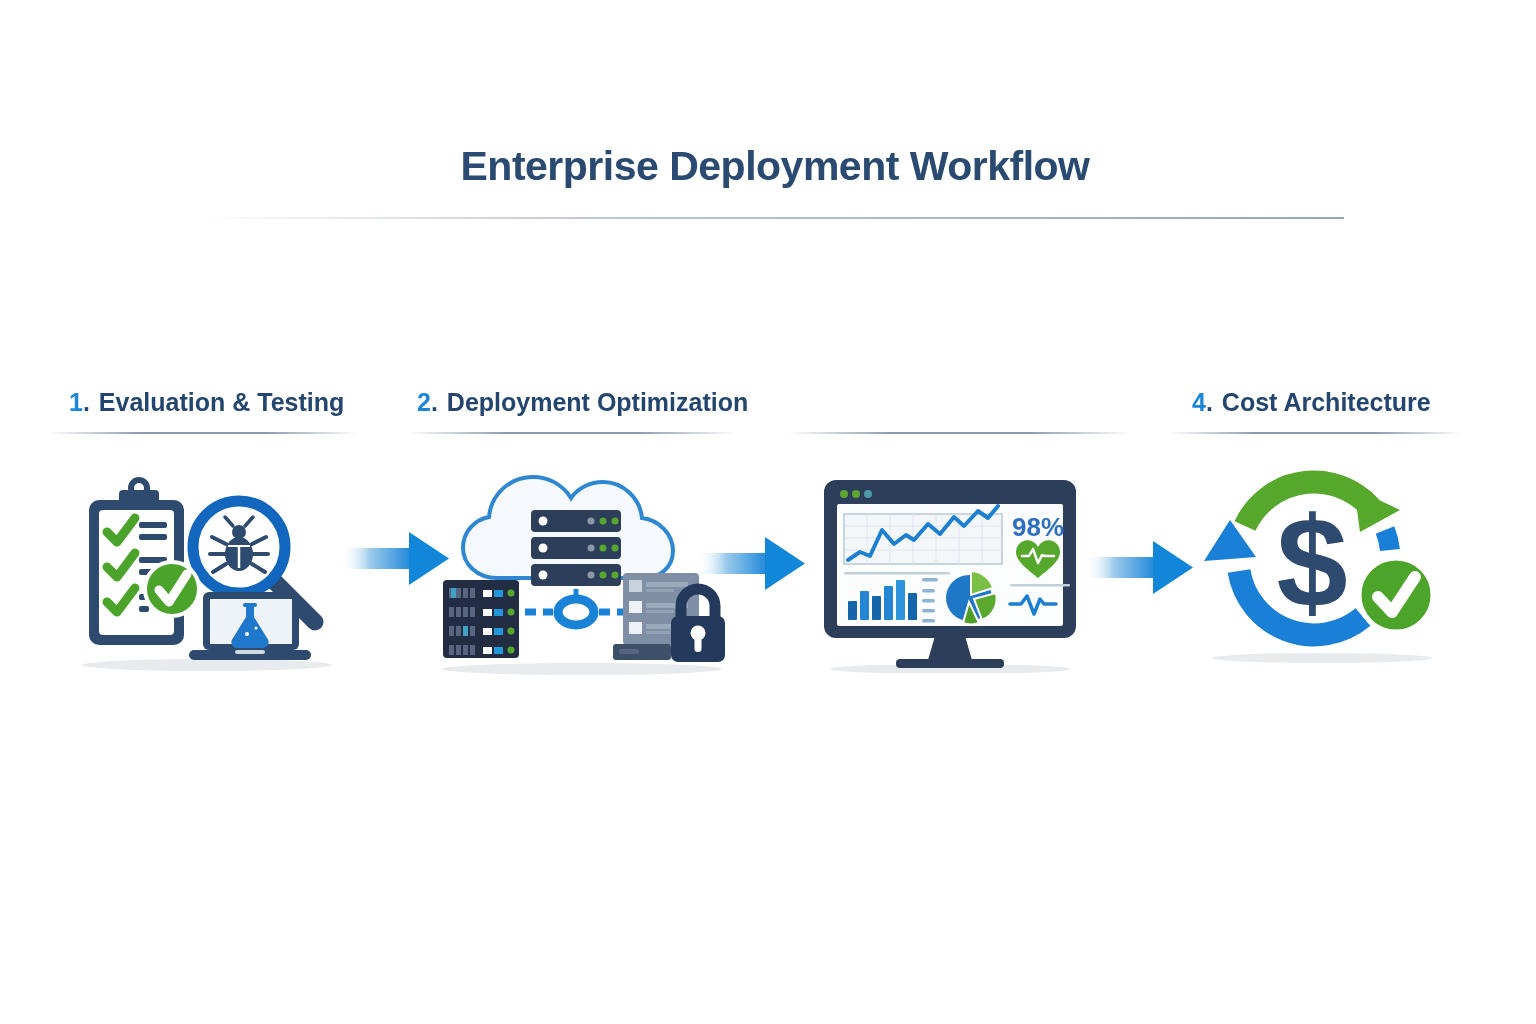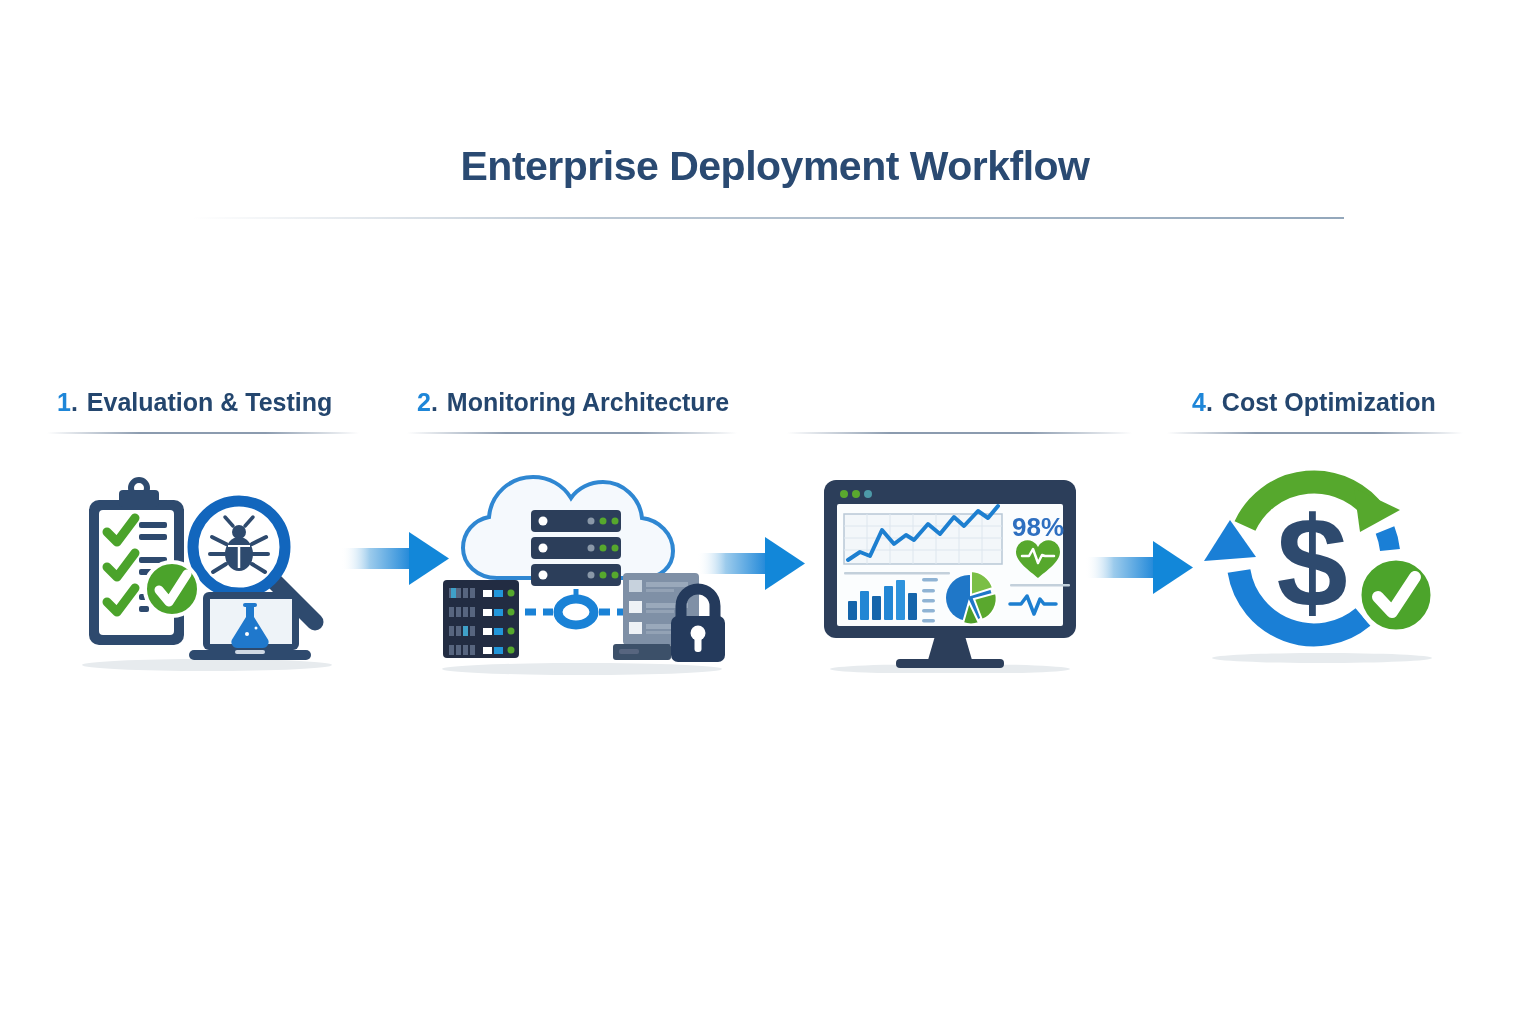--- a/index.html
+++ b/index.html
@@ -7,21 +7,21 @@
   .canvas { position:absolute; top:0; left:0; width:1536px; height:1024px; background:#fff;margin-left:7px; }
 
   .page-title { position:absolute; top:143px; left:0; width:1536px; text-align:center;
     font-size:41px; font-weight:bold; color:#2a4a72; letter-spacing:-0.5px; }
   .title-divider { position:absolute; top:217px; left:185px; width:1152px; height:2px;
     background:linear-gradient(90deg, rgba(170,184,200,0) 0%, #bcc8d4 35%, #93a7bb 100%); }
 
   .step-header { position:absolute; top:388px; font-size:25px; font-weight:bold; color:#24466e; white-space:nowrap; }
   .step-header .num { color:#1e86d8; }
   .step-header .sep { color:#24466e; margin-right:9px; }
-  #h1 { left:50px; } #h2 { left:410px; } #h3 { left:800px; } #h4 { left:1185px; }
+  #h1 { left:62px; } #h2 { left:410px; } #h3 { left:800px; } #h4 { left:1185px; }
 
   .step-underline { position:absolute; top:432px; height:2px;
     background:linear-gradient(90deg, rgba(150,165,185,0) 0%, rgba(110,130,155,.8) 30%, rgba(110,130,155,.8) 70%, rgba(150,165,185,0) 100%); }
   #u1 { left:40px; width:312px; } #u2 { left:400px; width:330px; }
   #u3 { left:780px; width:345px; } #u4 { left:1160px; width:296px; }
 
   .illus { position:absolute; }
   #il1 { left:60px; top:462px; width:280px; height:215px; }
   #il2 { left:420px; top:458px; width:310px; height:220px; }
   #il3 { left:805px; top:468px; width:280px; height:205px; }
@@ -38,24 +38,24 @@
 
 <div class="canvas">
 
   <div class="page-title">Enterprise Deployment Workflow</div>
   <div class="title-divider"></div>
 
   <div class="step-header" id="h1">
     <span class="num">1</span><span class="sep">.</span><span>Evaluation &amp; Testing</span>
   </div>
   <div class="step-header" id="h2">
-    <span class="num">2</span><span class="sep">.</span><span>Monitoring Architecture</span>
+    <span class="num">2</span><span class="sep">.</span><span>Deployment Optimization</span>
   </div>
   <div class="step-header" id="h4">
-    <span class="num">4</span><span class="sep">.</span><span>Cost Optimization</span>
+    <span class="num">4</span><span class="sep">.</span><span>Cost Architecture</span>
   </div>
 
   <div class="step-underline" id="u1"></div>
   <div class="step-underline" id="u2"></div>
   <div class="step-underline" id="u3"></div>
   <div class="step-underline" id="u4"></div>
 
   <svg class="illus" id="il1" viewBox="0 0 280 215">
     <ellipse cx="140" cy="203" rx="125" ry="6" fill="#e7ebee"></ellipse>
     <g>

